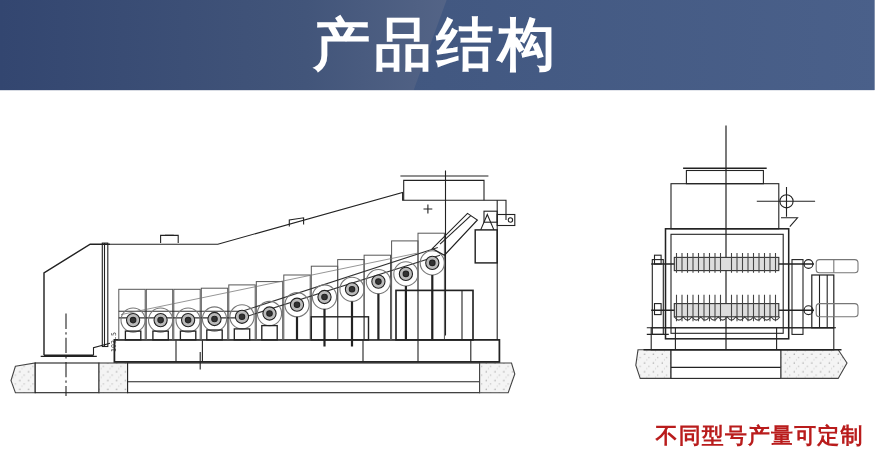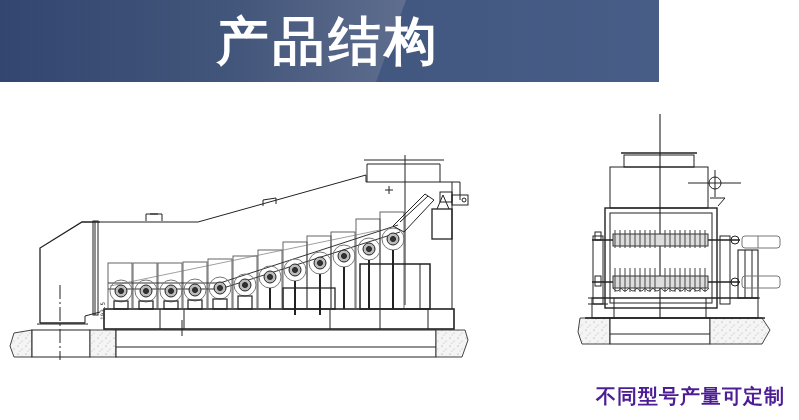--- a/index.html
+++ b/index.html
@@ -1,38 +1,38 @@
 <!DOCTYPE html>
 <html><head>
 <meta charset="utf-8">
 <style>
   html, body { margin: 0; padding: 0; background: #ffffff; }
   body { width: 799px; height: 420px; position: relative; overflow: hidden; font-family: "DejaVu Sans", sans-serif; }
   .header {
-    position: absolute; left: 0; top: 0; width: 659px; height: 82px;
+    position: absolute; left: 0; top: 0; width: 795px; height: 82px;
     background: linear-gradient(90deg, #334670 0%, #42557a 35%, #5d6c8d 60%, #7a86a2 74%, #7a86a2 75%);
     overflow: hidden;
   }
   .header .slant {
     position: absolute; top: 0; left: 0; width: 799px; height: 82px;
     background: linear-gradient(90deg, #3a5078 0%, #4a608a 100%);
     clip-path: polygon(406px 0, 799px 0, 799px 82px, 376px 82px);
     transform: translateX(0);
   }
   .header .title {
     position: absolute; left: 0; right: 0; top: 8px; text-align: center;
     color: #ffffff; font-size: 52px; font-weight: bold; letter-spacing: 4px;
     font-family: "DejaVu Sans", sans-serif; line-height: 66px;
     padding-right: 0;
   }
   .header .title span { position: relative; left: -1px; }
   .drawing { position: absolute; left: 0; top: 82px; width: 799px; height: 300px; }
   .footer-note {
     position: absolute; right: 14px; top: 383px;
-    color: #4c1d95; font-size: 20px; font-weight: bold; letter-spacing: 1px;
+    color: #b91c1c; font-size: 20px; font-weight: bold; letter-spacing: 1px;
     font-family: "DejaVu Sans", sans-serif;
     margin-left: 44px;
   }
 </style>
 </head>
 <body>
 
 <div class="header">
   <div class="slant"></div>
   <div class="title"><span>产品结构</span></div>

